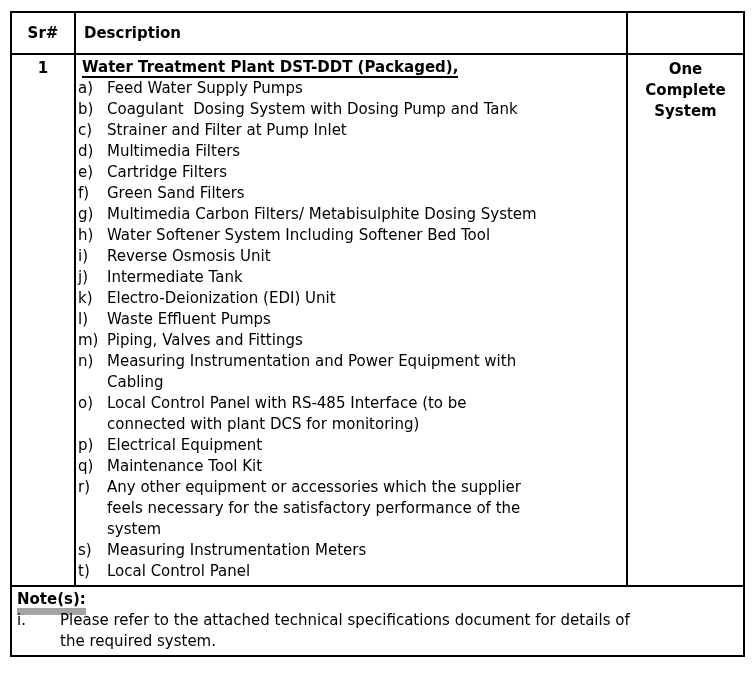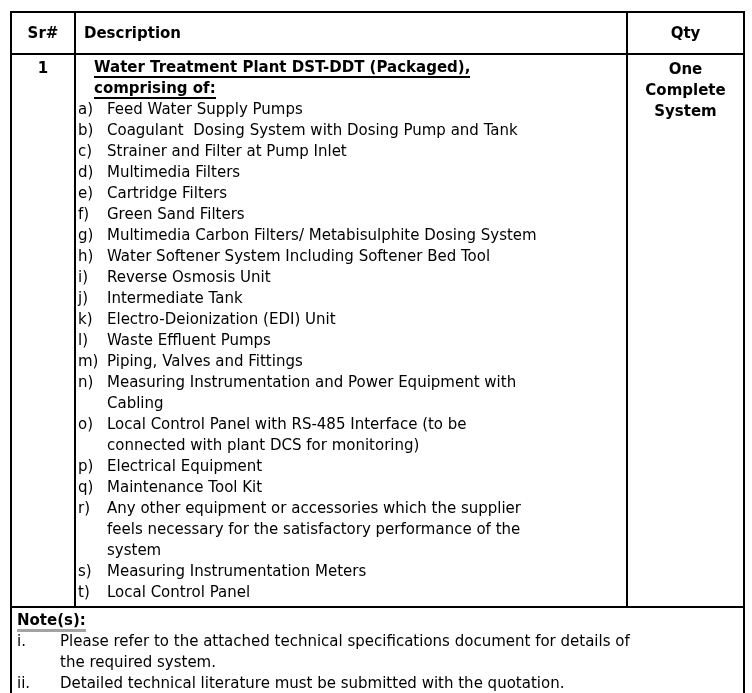--- a/index.html
+++ b/index.html
@@ -52,21 +52,21 @@
     font-size: 15px;
     text-align: center;
     padding-top: 3px;
     line-height: 21px;
   }
   .desc-body {
     padding: 2px 4px 3px 2px;
     font-size: 15px;
     line-height: 21px;
   }
-  .desc-title { margin-left: 16px; }
+  .desc-title { margin-left: 4px; }
   .title-line {
     font-weight: bold;
     line-height: 21px;
   }
   .title-line > span {
     border-bottom: 2px solid #000000;
     padding-bottom: 0px;
   }
   .item {
     display: flex;
@@ -93,21 +93,21 @@
   .notes {
     padding: 1px 4px 3px 3px;
     font-size: 15px;
     line-height: 21px;
   }
   .notes-heading {
     font-weight: bold;
     line-height: 22px;
     margin-left: 2px;
   }
-  .notes-heading > span { border-bottom: 3px solid #a3a3a3; }
+  .notes-heading > span { border-bottom: 7px solid #a3a3a3; }
   .note {
     display: flex;
     align-items: flex-start;
   }
   .note-marker {
     flex: 0 0 45px;
     padding-left: 2px;
     line-height: 21px;
   }
   .note-text {
@@ -118,30 +118,28 @@
 </style>
 </head>
 <body>
 
 <div class="page">
   <div class="tbl">
 
     <div class="grid-row header-row">
       <div class="cell cell-sr hdr-cell">Sr#</div>
       <div class="cell cell-desc hdr-cell hdr-desc">Description</div>
-      <div class="cell hdr-cell">Qty</div>
     </div>
 
     <div class="grid-row body-row">
       <div class="cell cell-sr sr-val">1</div>
 
       <div class="cell cell-desc desc-body">
         <div class="desc-title">
           <div class="title-line"><span>Water Treatment Plant DST-DDT (Packaged),</span></div>
-          <div class="title-line"><span>comprising of:</span></div>
         </div>
 
         <div>
           <div class="item">
               <span class="item-marker">a)</span>
               <span class="item-text">Feed Water Supply Pumps</span>
             </div>
           <div class="item">
               <span class="item-marker">b)</span>
               <span class="item-text">Coagulant  Dosing System with Dosing Pump and Tank</span>
@@ -230,20 +228,16 @@
 System</div>
     </div>
 
     <div class="notes">
       <div class="notes-heading"><span>Note(s):</span></div>
       <div class="note">
           <span class="note-marker">i.</span>
           <span class="note-text">Please refer to the attached technical specifications document for details of
 the required system.</span>
         </div>
-      <div class="note">
-          <span class="note-marker">ii.</span>
-          <span class="note-text">Detailed technical literature must be submitted with the quotation.</span>
-        </div>
     </div>
 
   </div>
 </div>
 
 </body></html>

